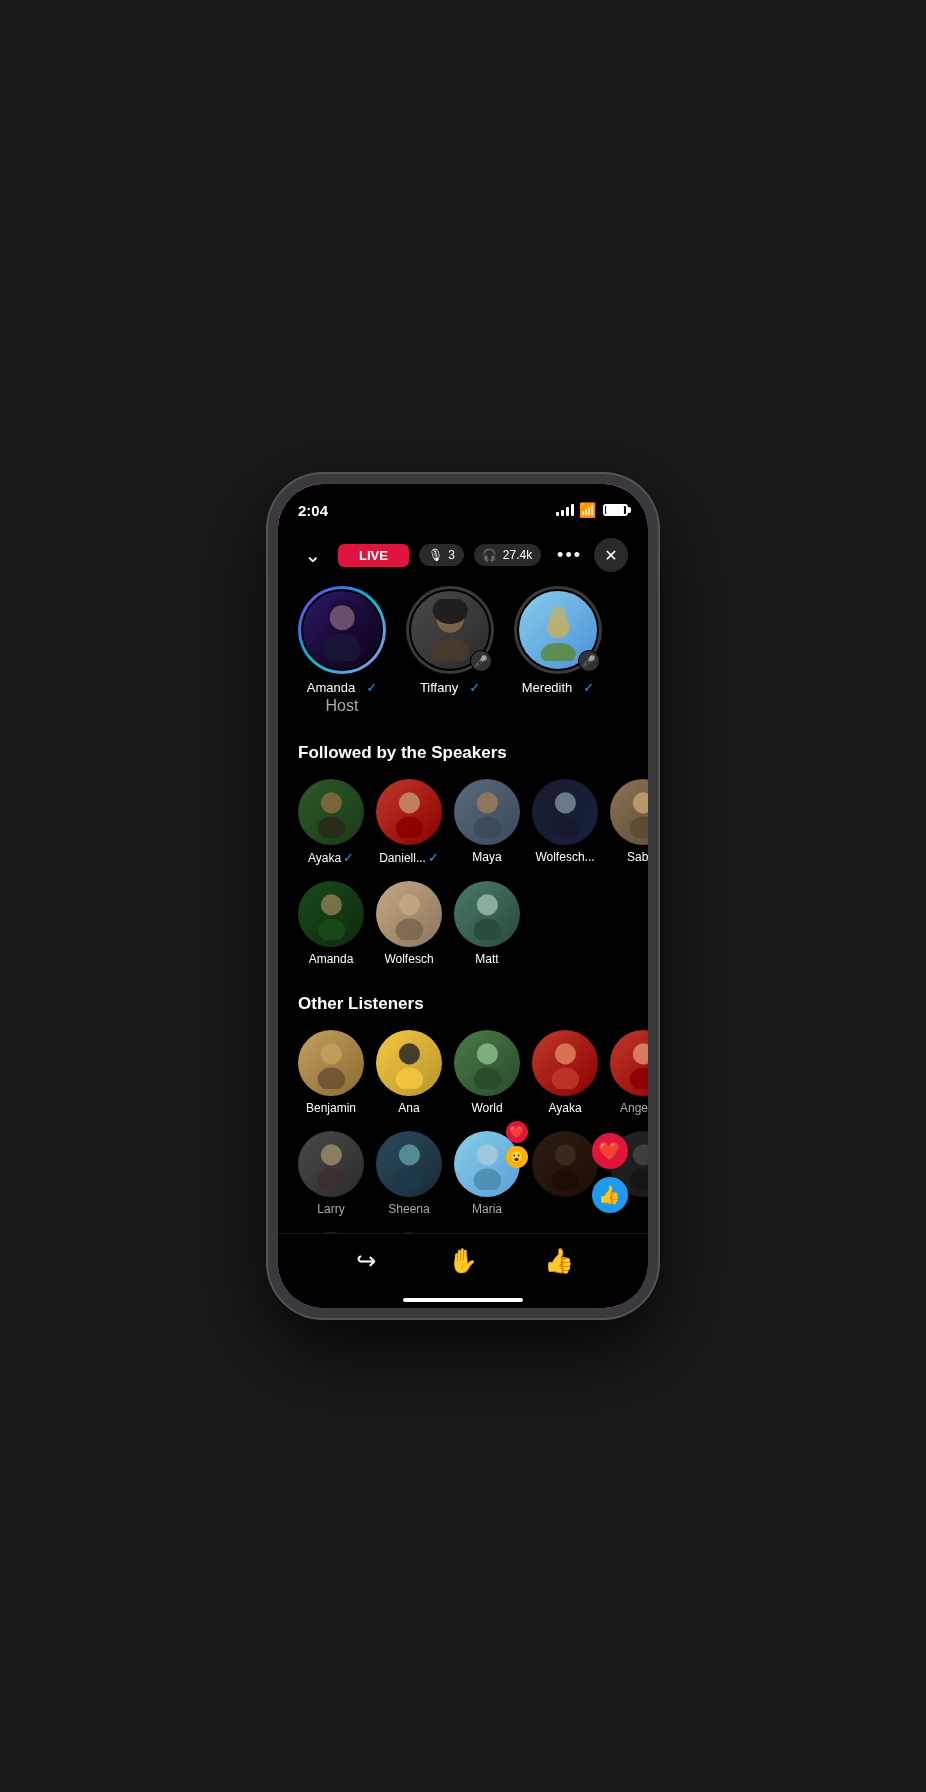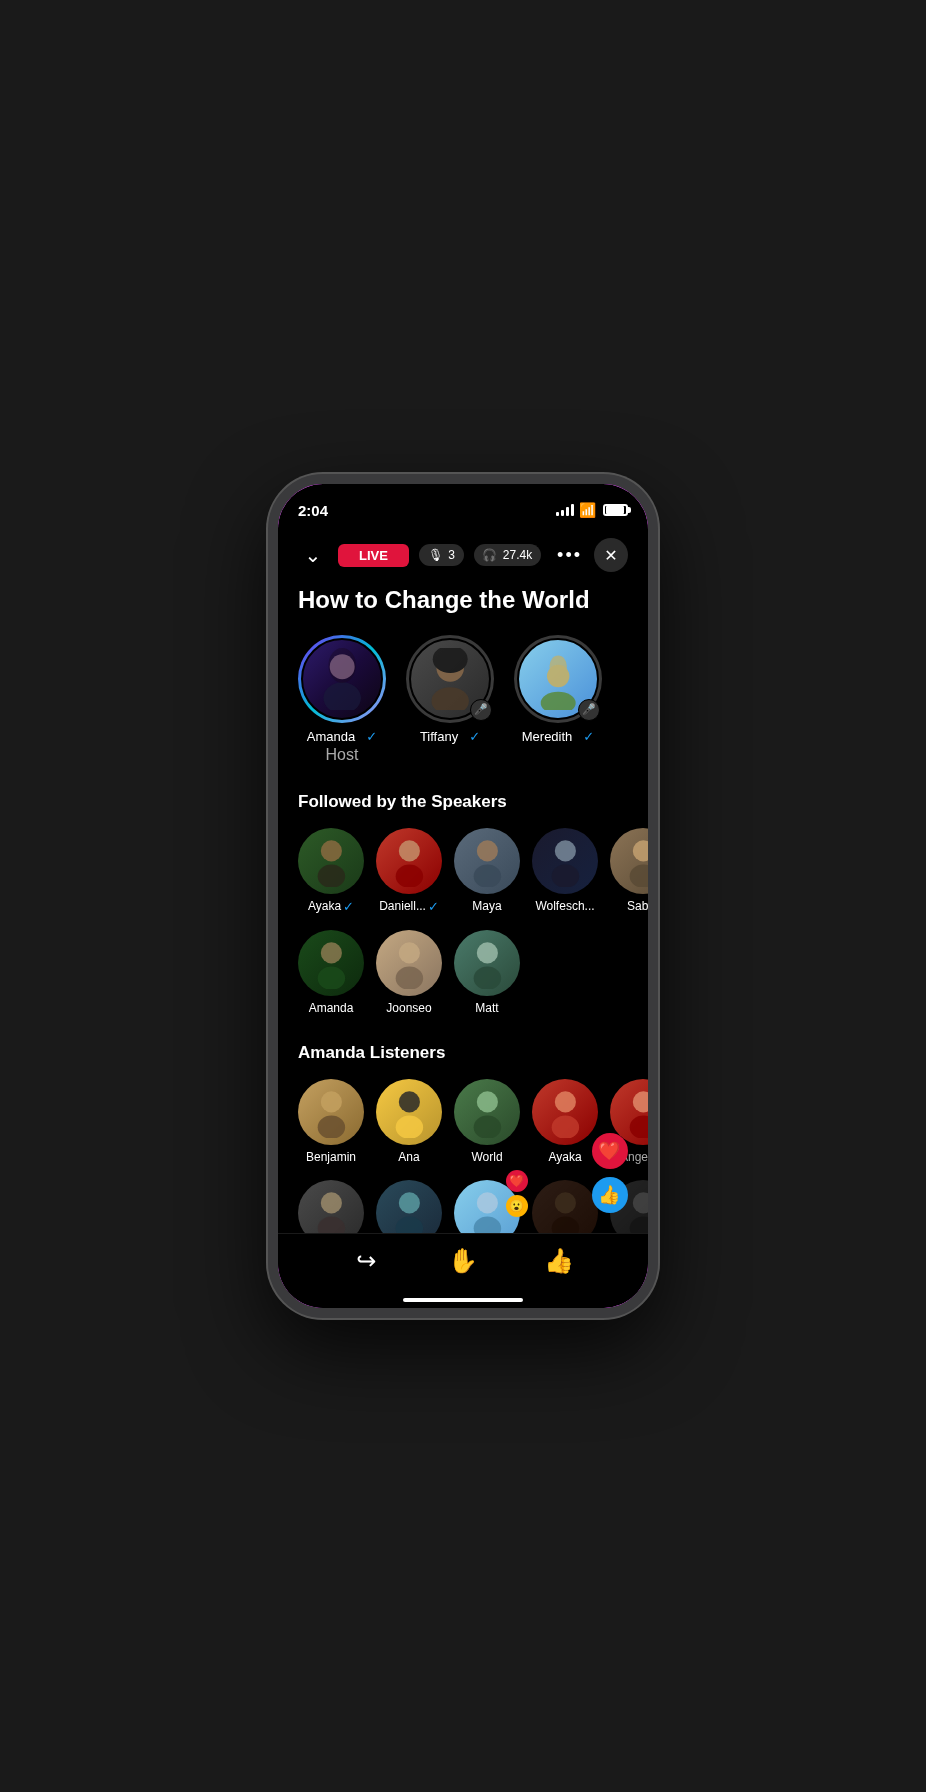--- a/index.html
+++ b/index.html
@@ -397,21 +397,20 @@
         <div class="headphone-badge">
           <span>🎧</span>
           <span>27.4k</span>
         </div>
         <div class="top-bar-right">
           <div class="dots-btn">•••</div>
           <div class="close-btn">✕</div>
         </div>
       </div>
 
-      <div class="room-title">How to Change the World</div>
 
       <div class="speakers-row">
 
         <div class="speaker-item">
           <div class="avatar-container">
             <div class="avatar-ring">
               <div class="avatar-img bg-amanda">
                 <div class="person-silhouette">
                   <svg class="silhouette-svg" viewBox="0 0 100 100">
                     <circle cx="50" cy="30" r="20" fill="#c9a0c0" opacity="0.9"></circle>
@@ -550,38 +549,38 @@
 
         <div class="listener-item">
           <div class="listener-avatar bg-joonseo">
             <div class="person-silhouette">
                 <svg class="silhouette-svg" viewBox="0 0 100 100">
                   <circle cx="50" cy="32" r="20" fill="#c4a882"></circle>
                   <ellipse cx="50" cy="80" rx="26" ry="22" fill="#7a6550"></ellipse>
                 </svg>
               </div>
           </div>
-          <div class="listener-name">Joonseo</div>
+          <div class="listener-name">Wolfesch</div>
         </div>
 
         <div class="listener-item">
           <div class="listener-avatar bg-matt">
             <div class="person-silhouette">
                 <svg class="silhouette-svg" viewBox="0 0 100 100">
                   <circle cx="50" cy="32" r="20" fill="#9abaa8"></circle>
                   <ellipse cx="50" cy="80" rx="26" ry="22" fill="#2a4a3a"></ellipse>
                 </svg>
               </div>
           </div>
           <div class="listener-name">Matt</div>
         </div>
 
       </div>
 
-      <div class="section-title">Amanda Listeners</div>
+      <div class="section-title">Other Listeners</div>
       <div class="listeners-grid">
 
         <div class="listener-item">
           <div class="listener-avatar bg-benjamin">
             <div class="person-silhouette">
                 <svg class="silhouette-svg" viewBox="0 0 100 100">
                   <circle cx="50" cy="32" r="20" fill="#c4a060"></circle>
                   <ellipse cx="50" cy="80" rx="26" ry="22" fill="#6a5030"></ellipse>
                 </svg>
               </div>

